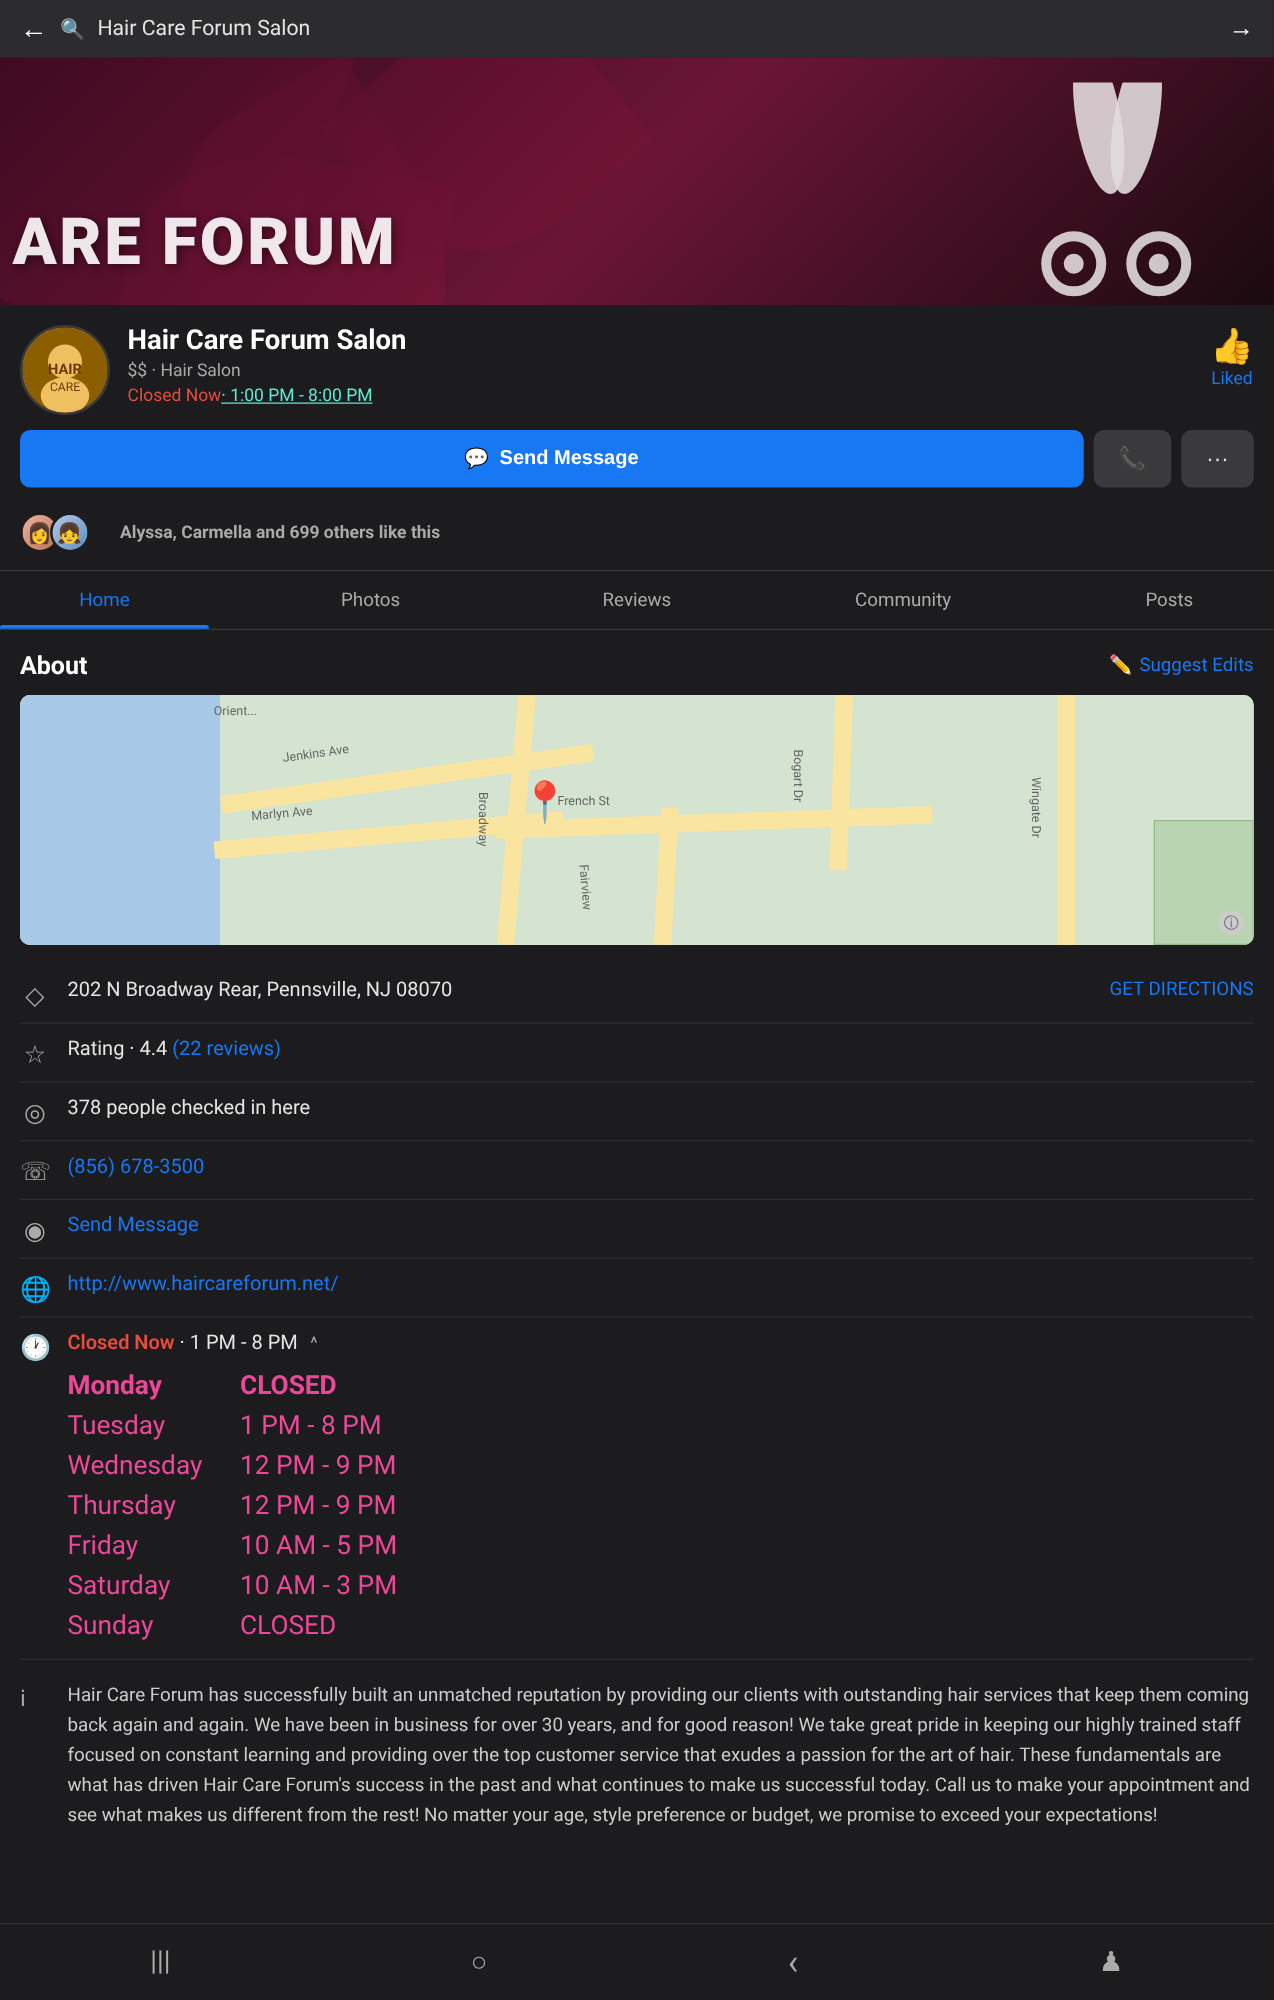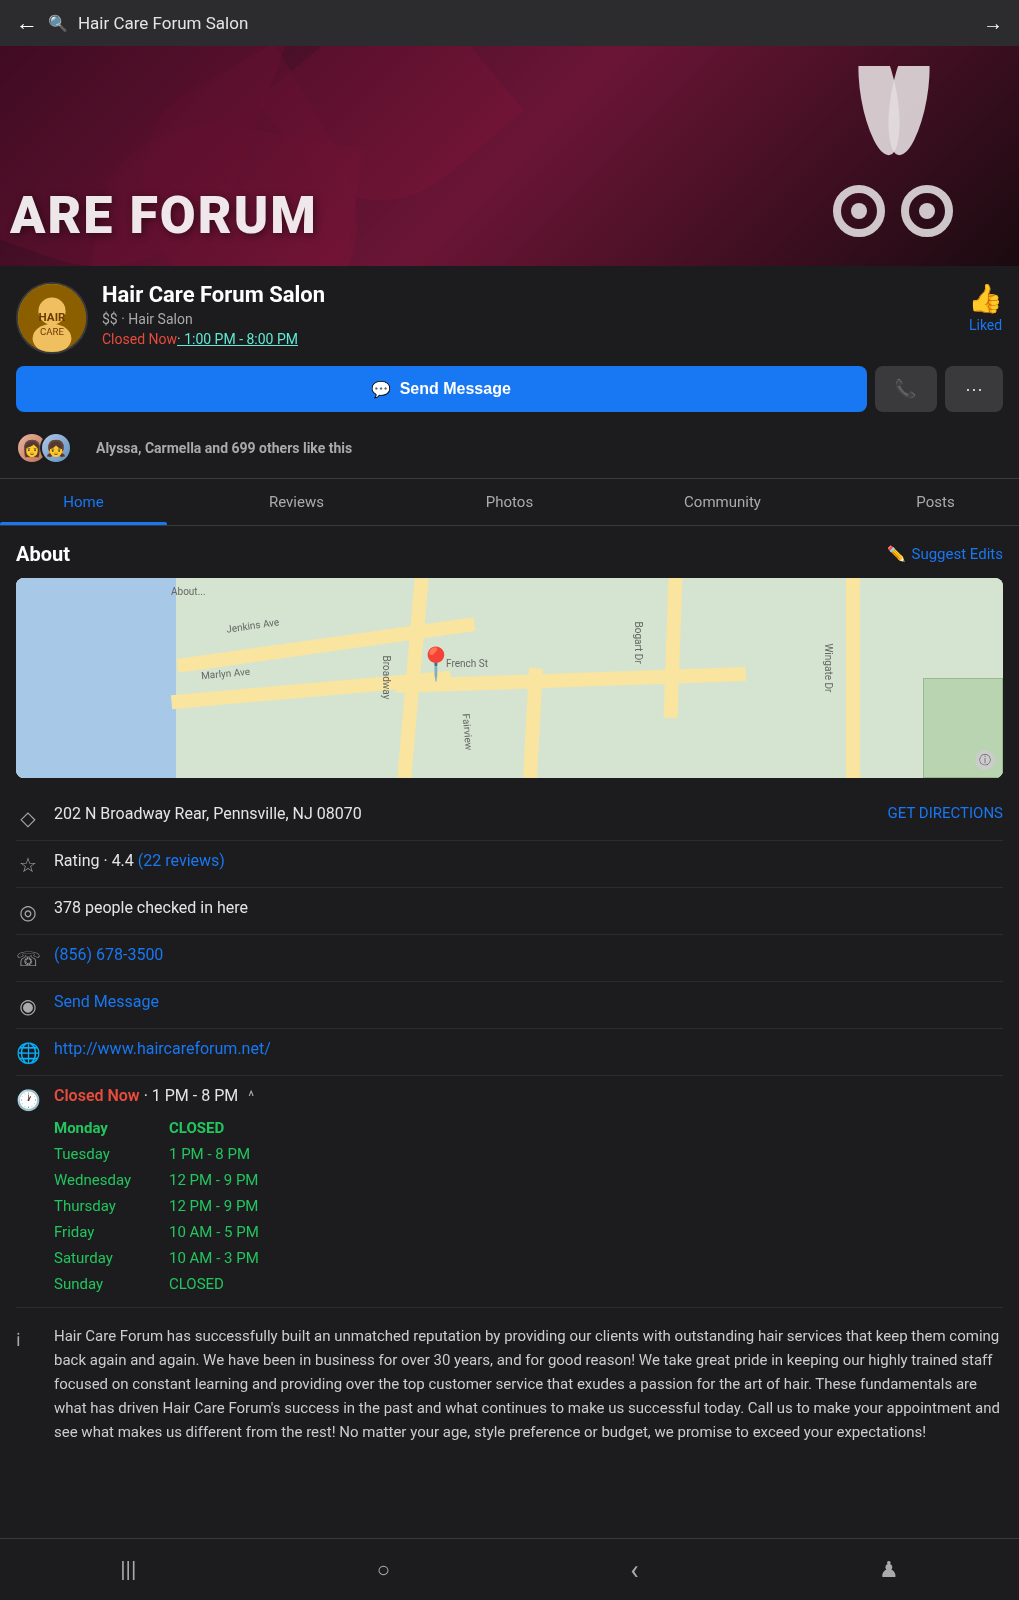--- a/index.html
+++ b/index.html
@@ -44,21 +44,21 @@
       color: #fff;
       font-size: 20px;
       cursor: pointer;
       background: none;
       border: none;
     }
 
     
     .hero-banner {
       width: 100%;
-      height: 220px;
+      height: 198px;
       background: linear-gradient(135deg, #2d0a1e 0%, #6b1535 50%, #1a0a10 100%);
       position: relative;
       overflow: hidden;
       display: flex;
       align-items: flex-end;
     }
     .hero-text {
       font-size: 52px;
       font-weight: 900;
       color: #fff;
@@ -387,24 +387,24 @@
     .closed-now {
       color: #e74c3c;
       font-weight: 600;
     }
     .hours-table {
       margin-top: 10px;
       width: 100%;
     }
     .hours-row {
       display: flex;
-      gap: 5px;
+      gap: 28px;
       padding: 4px 0;
-      font-size: 15px;
-      color: #22c55e;
+      font-size: 21px;
+      color: #ec4899;
     }
     .hours-day {
       width: 110px;
       flex-shrink: 0;
     }
     .hours-day.bold {
       font-weight: 700;
     }
     .hours-time.bold {
       font-weight: 700;
@@ -529,22 +529,22 @@
 <div class="friends-likes">
   <div class="friend-avatars">
     <div class="friend-avatar">👩</div>
     <div class="friend-avatar">👧</div>
   </div>
   <span class="likes-text">Alyssa, Carmella and 699 others like this</span>
 </div>
 
 <div class="nav-tabs">
   <div class="nav-tab active">Home</div>
+  <div class="nav-tab">Photos</div>
   <div class="nav-tab">Reviews</div>
-  <div class="nav-tab">Photos</div>
   <div class="nav-tab">Community</div>
   <div class="nav-tab">Posts</div>
 </div>
 
 <div class="about-section">
   <div class="about-header">
     <span class="about-title">About</span>
     <span class="suggest-edits">
       <span>✏️</span>
       <span>Suggest Edits</span>
@@ -567,21 +567,21 @@
       <div class="map-road-v" style="top:0;left:830px;height:200px;"></div>
 
       <span class="map-road-label" style="top:42px;left:210px;transform:rotate(-8deg);">Jenkins Ave</span>
       <span class="map-road-label" style="top:90px;left:185px;transform:rotate(-5deg);">Marlyn Ave</span>
       <span class="map-road-label" style="top:72px;left:370px;transform:rotate(90deg);transform-origin:left center;">Broadway</span>
       <span class="map-road-label" style="top:80px;left:430px;">French St</span>
       <span class="map-road-label" style="top:130px;left:450px;transform:rotate(85deg);transform-origin:left center;">Fairview</span>
       <span class="map-road-label" style="top:38px;left:622px;transform:rotate(90deg);transform-origin:left center;">Bogart Dr</span>
       <span class="map-road-label" style="top:60px;left:812px;transform:rotate(90deg);transform-origin:left center;">Wingate Dr</span>
 
-      <span class="map-road-label" style="top:8px;left:155px;">About...</span>
+      <span class="map-road-label" style="top:8px;left:155px;">Orient...</span>
 
       <div class="map-pin" style="left:420px;top:105px;">📍</div>
 
       <div class="map-info-btn">ⓘ</div>
     </div>
   </div>
 
   <div class="info-row-address" style="display:flex;align-items:flex-start;padding:10px 0;gap:14px;border-bottom:1px solid #2c2c2e;">
     <span class="info-icon">◇</span>
     <span class="info-address">202 N Broadway Rear, Pennsville, NJ 08070</span>

